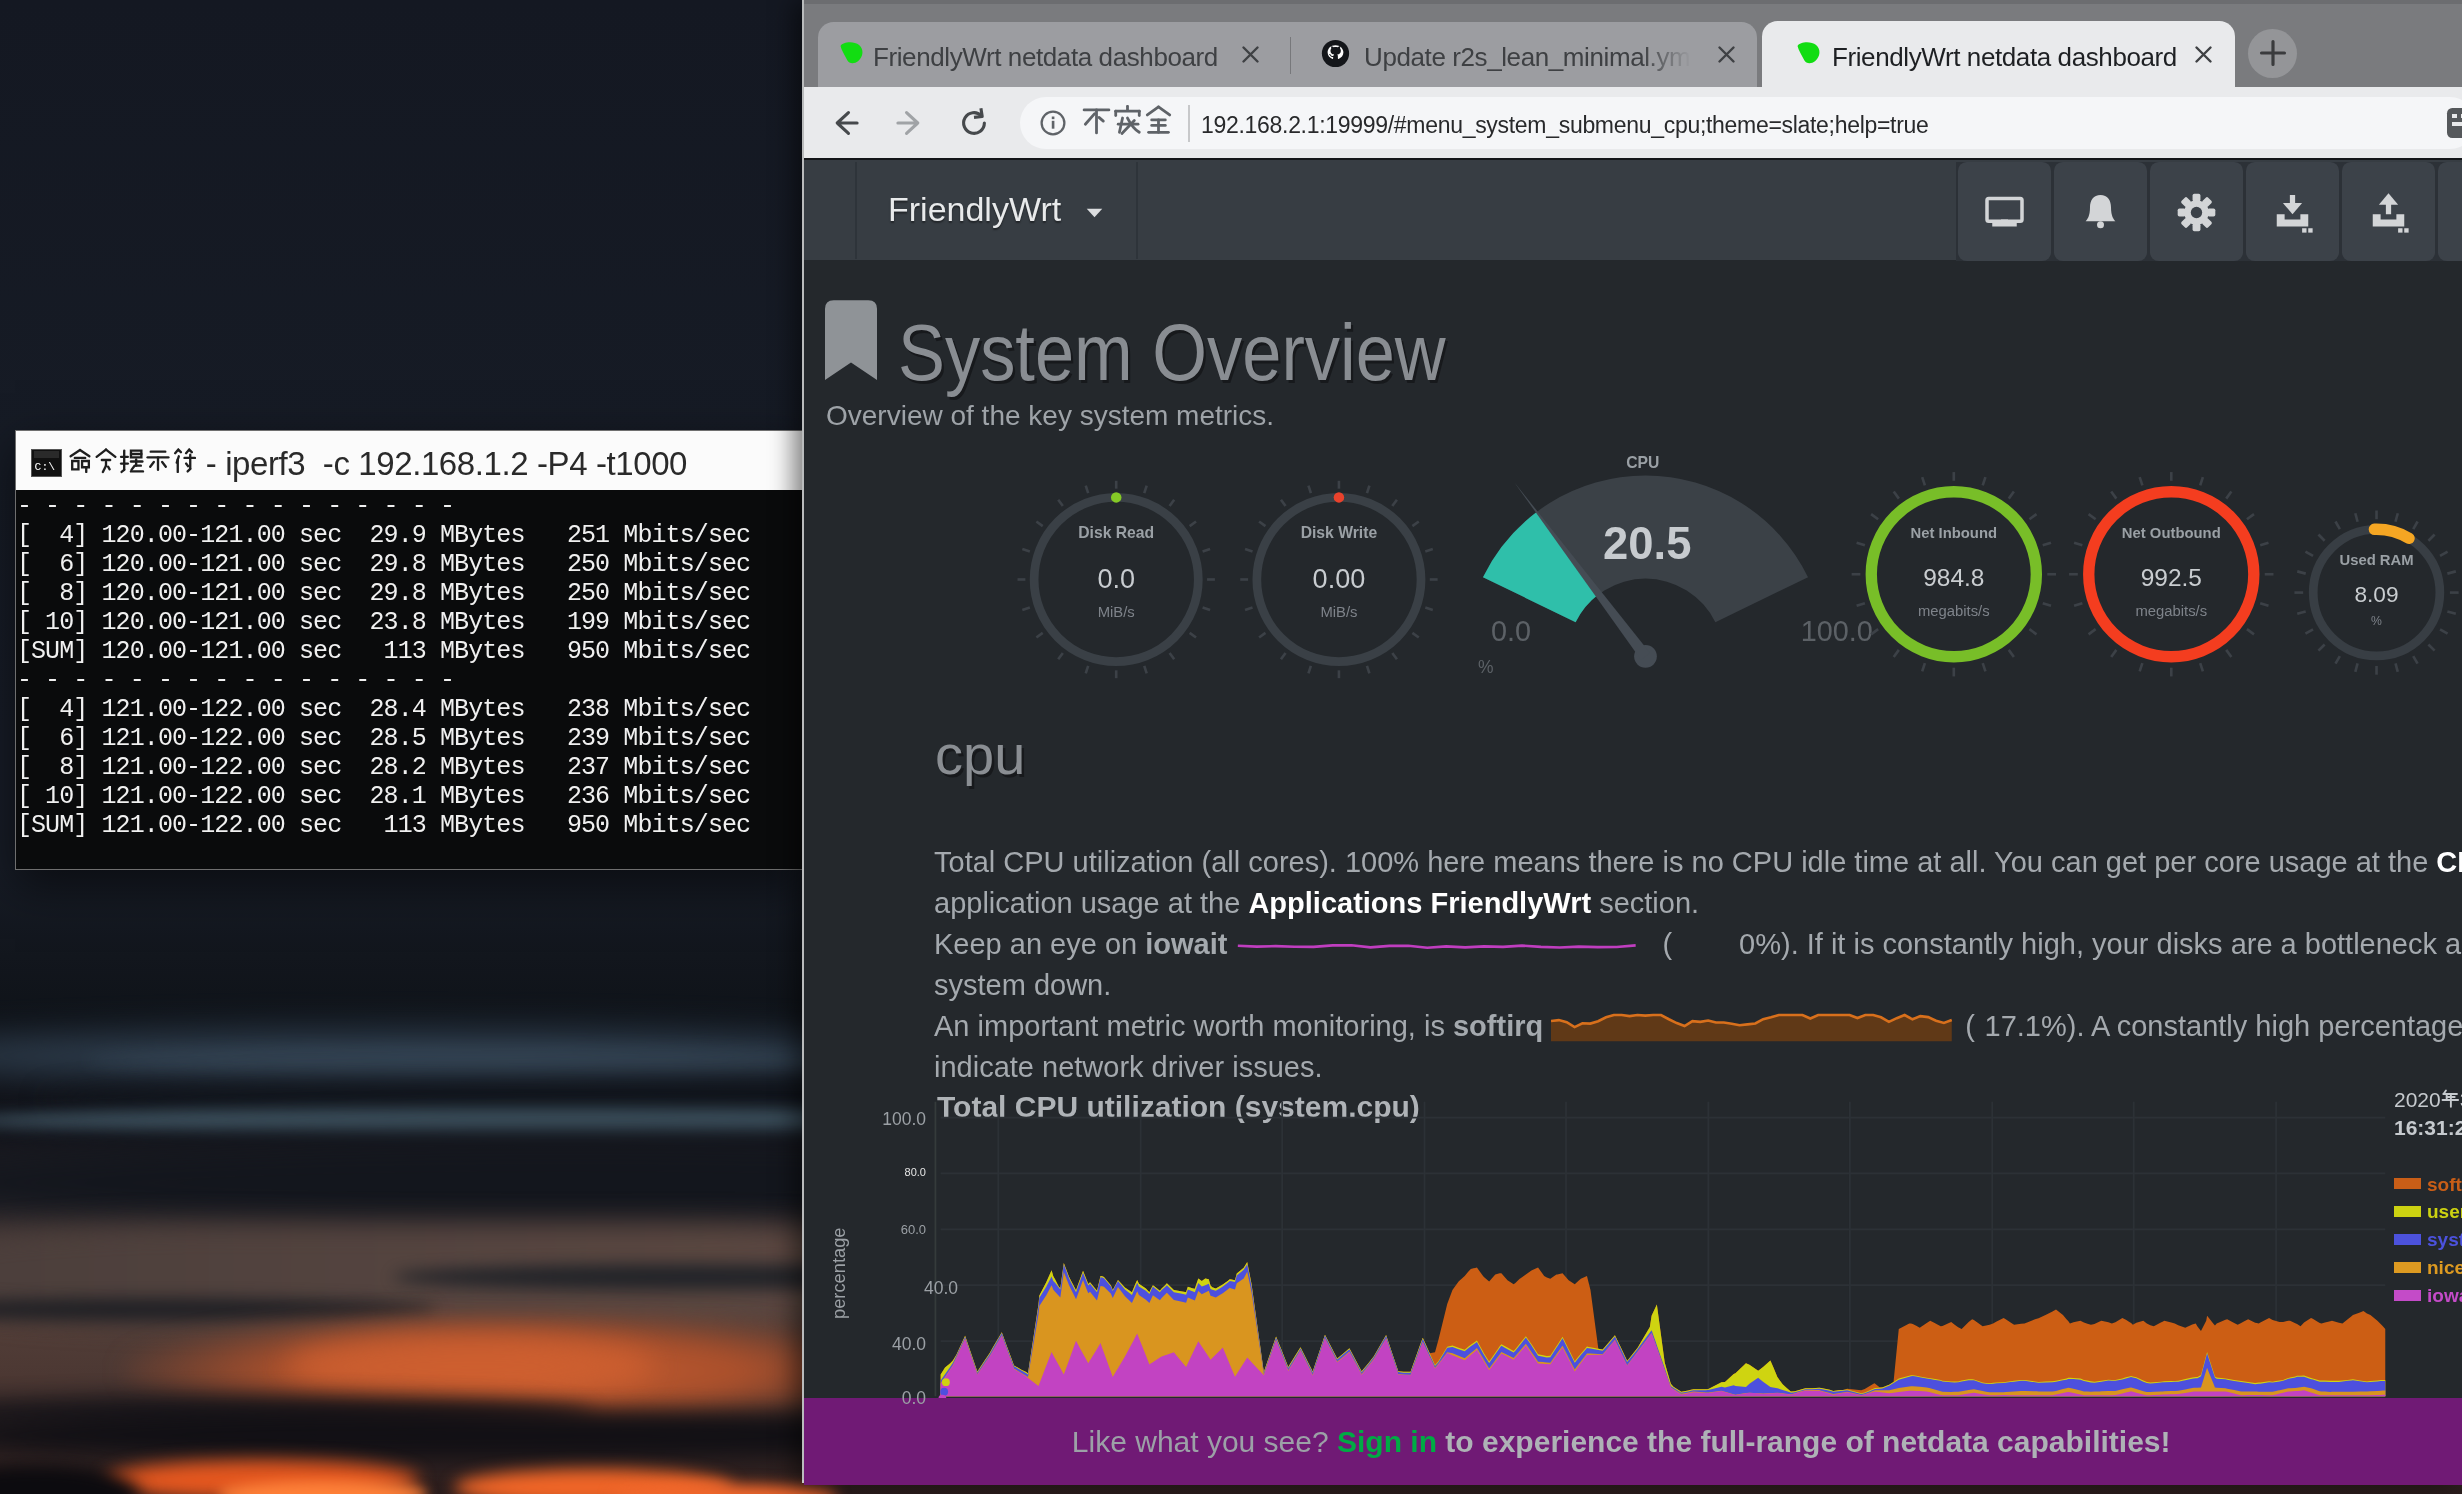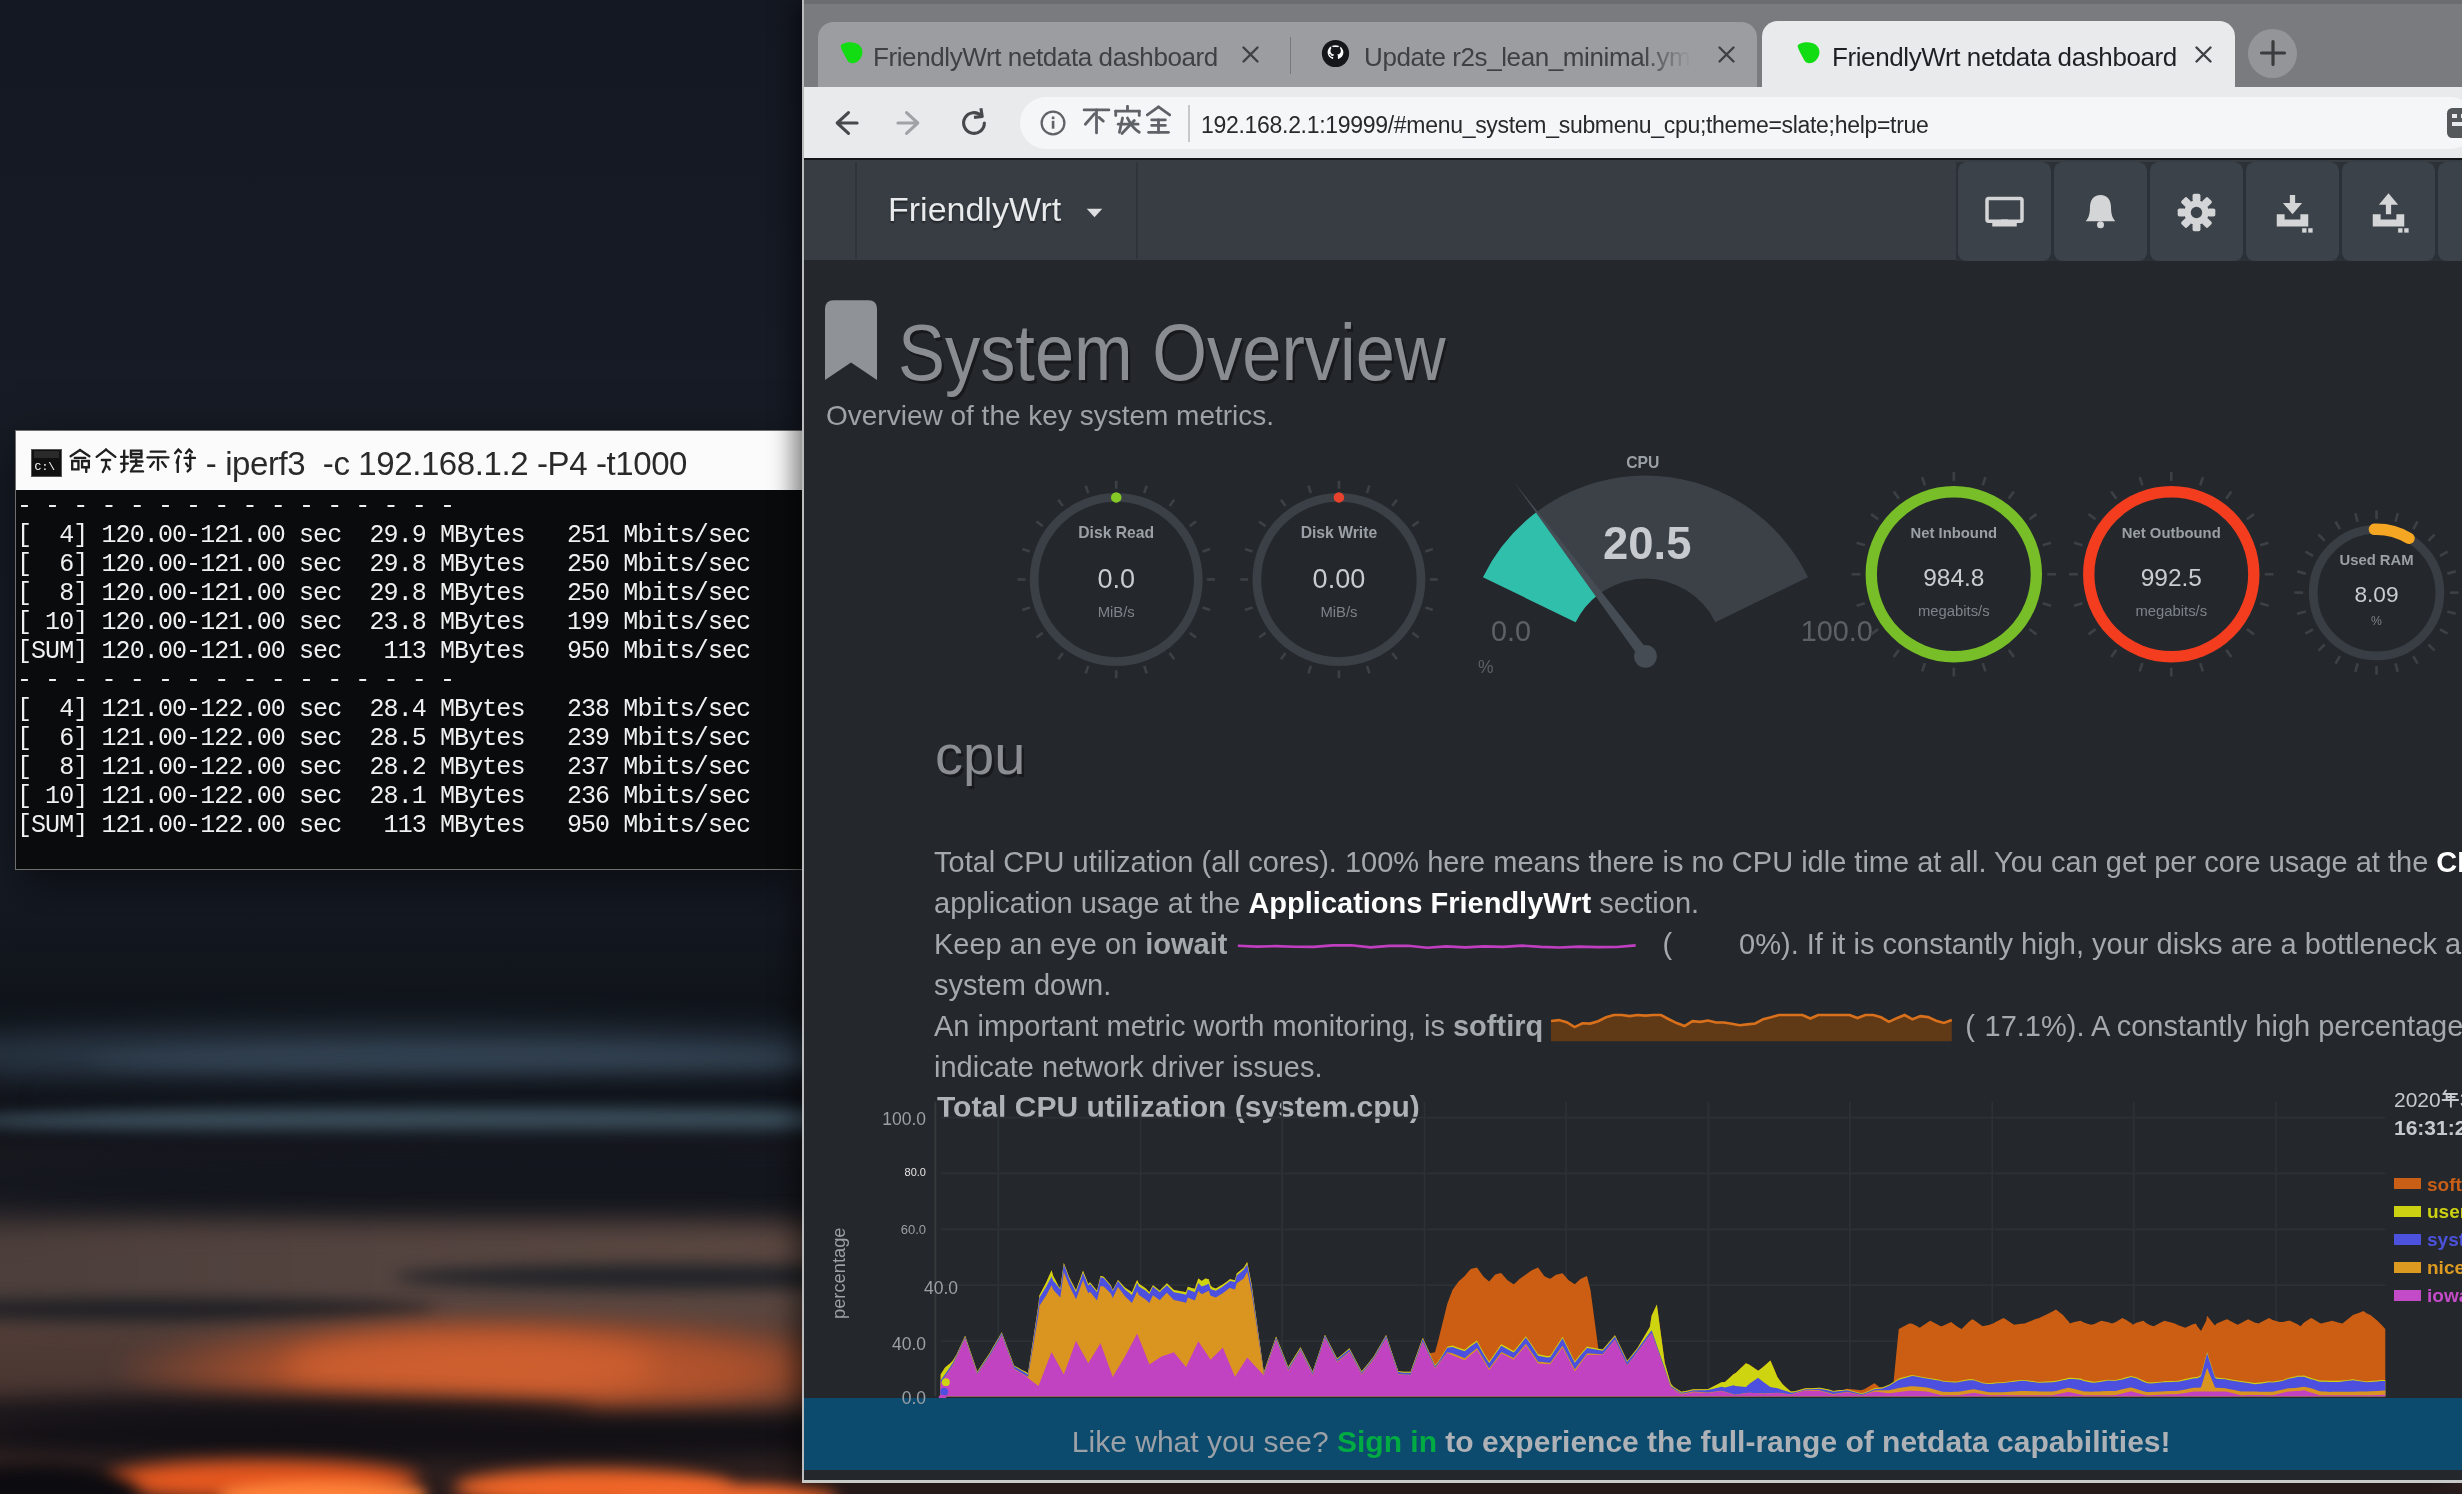--- a/index.html
+++ b/index.html
@@ -89,21 +89,21 @@
  </div>
 
  <div class="abs" style="left:1.7px;top:87px;width:1658px;height:71px;background:#e9eaec"></div>
  <div class="abs" style="left:218px;top:97px;width:1456px;height:52px;background:#f5f6f8;border-radius:26px"></div>
 
  <div class="abs" style="left:1.7px;top:158px;width:1658px;height:1.7px;background:#141619"></div>
  <div class="abs" style="left:1.7px;top:160px;width:1658px;height:100px;background:#373d43"></div>
 
  <div class="abs" style="left:1.7px;top:260px;width:1658px;height:1138px;background:#24282c"></div>
 
- <div class="abs" style="left:1.7px;top:1398px;width:1658px;height:72px;background:#0c4a6e;text-align:center">
+ <div class="abs" style="left:1.7px;top:1398px;width:1658px;height:87px;background:#701a75;text-align:center">
       <div style="margin-top:27px;margin-right:23px;font-size:30px"><span style="color:#9ca1a7">Like what you see? </span><span style="color:#00ab44;font-weight:bold">Sign in</span><span style="color:#aeb2b6;font-weight:bold"> to experience the full-range of netdata capabilities!</span></div>
     </div>
 </div>
 
 <svg width="27" height="27" viewBox="0 0 32 32" style="position:absolute;left:838px;top:40px">
     <path d="M3 7 C6 2 19 1 25 6 C31 11 30 20 24 25 C19 29 13 28 11 24 C8 18 4 12 3 7 Z" fill="#12dd12"></path>
   </svg>
 <div class="abs" style="left:873px;top:42px;font-size:26px;letter-spacing:-0.4px;color:#3e4043">FriendlyWrt netdata dashboard</div>
 <svg width="21" height="21" viewBox="0 0 24 24" style="position:absolute;left:1240px;top:44px">
     <path d="M4 4 L20 20 M20 4 L4 20" stroke="#3f4144" stroke-width="2.8" stroke-linecap="round"></path>

